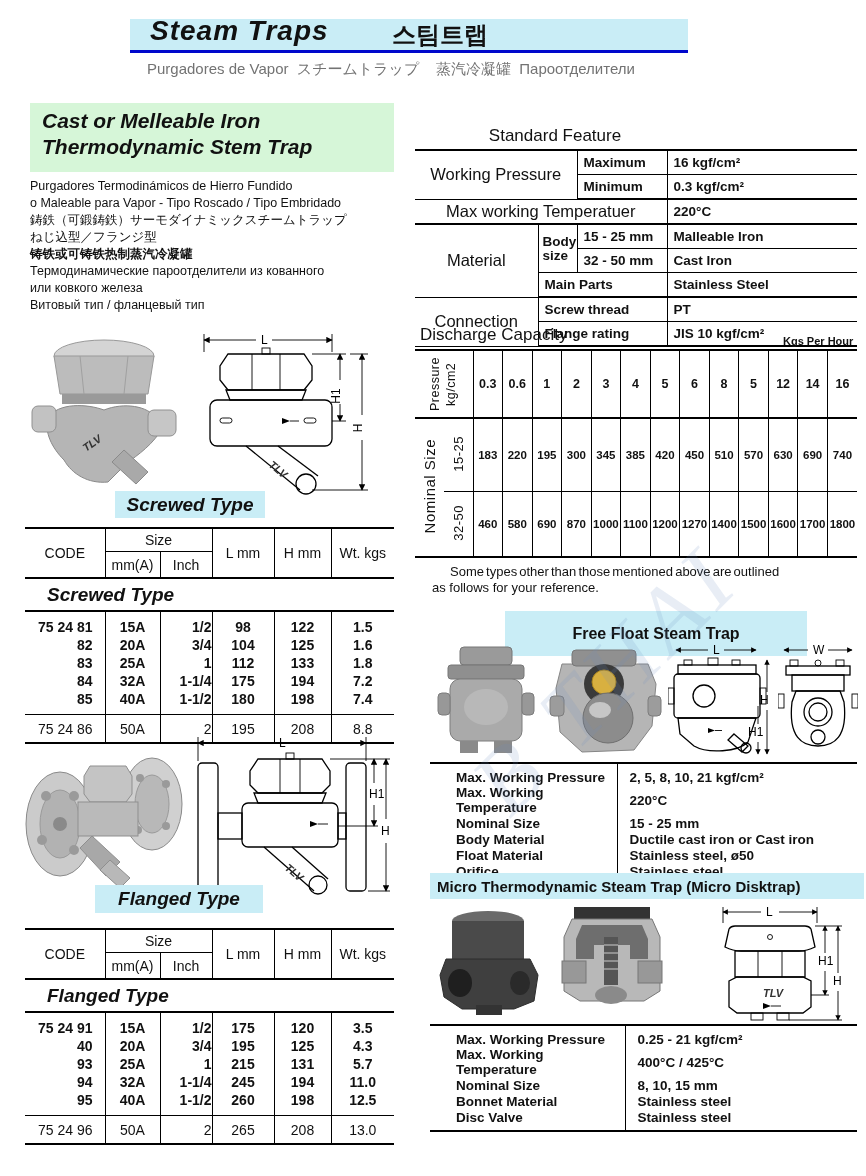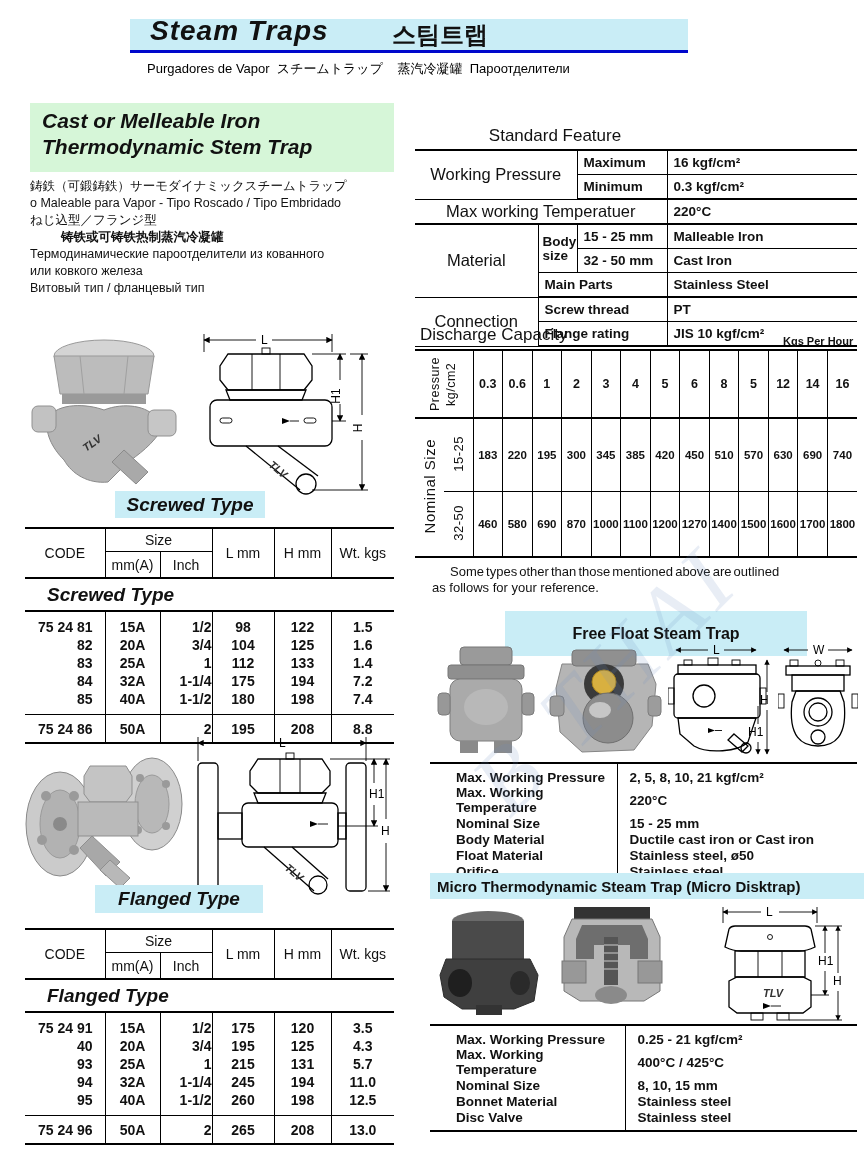--- a/index.html
+++ b/index.html
@@ -5,47 +5,47 @@
   html,body{margin:0;padding:0;background:#fff;}
   #page{position:relative;width:866px;height:1176px;background:#fff;overflow:hidden;
         font-family:"Liberation Sans","DejaVu Sans",sans-serif;color:#111;}
   .abs{position:absolute;}
 
   
   .hdr-band{background:#c9edf6;}
   .title-en{font-style:italic;font-weight:bold;font-size:28px;letter-spacing:1px;}
   .title-ko{font-weight:bold;font-size:24px;}
   .blue-rule{background:#0008cc;}
-  .subtitle{font-size:13px;color:#000000;white-space:pre;}
+  .subtitle{font-size:15px;color:#737373;white-space:pre;}
 
   
   .green-box{background:#d6f6d8;padding:5px 0 0 12px;}
   .green-box div{font-style:italic;font-weight:bold;font-size:21px;line-height:26px;}
   .desc div{font-size:12.5px;line-height:17px;white-space:nowrap;}
-  .desc .b{font-weight:bold;margin-left:31px;}
+  .desc .b{font-weight:bold;}
 
   
   .band{background:#c9edf6;display:flex;align-items:center;justify-content:center;}
   .band.it{font-style:italic;font-weight:bold;font-size:19px;}
   .band.plain{font-weight:bold;font-size:16px;}
   .band.left{justify-content:flex-start;padding-left:7px;font-weight:bold;font-size:15px;}
 
   
   .dimtable{border-collapse:collapse;table-layout:fixed;width:369px;}
   .dimtable td{border-left:1px solid #000;padding:0;text-align:center;vertical-align:middle;font-size:14px;}
   .dimtable td.nl{border-left:none;}
   .dimtable tr.h1 td{border-top:2px solid #000;height:22px;}
   .dimtable td.sizeh{border-bottom:1px solid #000;}
   .dimtable tr.h2 td{height:25px;}
   .dimtable tr.sec td{border-top:2px solid #000;border-bottom:2px solid #000;text-align:left;
                       padding-left:22px;font-style:italic;font-weight:bold;font-size:19px;height:31px;}
   .dimtable tr.data td{height:18px;font-weight:bold;}
   .dimtable tr.data.fst td{padding-top:6px;}
   .dimtable tr.data.lst td{padding-bottom:6px;}
-  .dimtable tr.lastr td{border-top:1px solid #000;border-bottom:2.5px solid #000;height:27px;font-weight:bold;}
+  .dimtable tr.lastr td{border-top:1px solid #000;border-bottom:2.5px solid #000;height:27px;font-weight:normal;}
   .dimtable .code{text-align:right;padding-right:12px;}
   .dimtable .inchc{text-align:right;padding-left:17px;margin-top:31px;}
 
   
   .stdtable{border-collapse:collapse;table-layout:fixed;width:442px;}
   .stdtable td{border:1px solid #000;padding:1px 6px;font-size:13.5px;font-weight:bold;
                vertical-align:middle;height:21px;text-align:left;}
   .stdtable td.cat{font-weight:normal;font-size:16.5px;text-align:center;border-left:none;padding:0;}
   .stdtable td.nr{border-right:none;}
   .stdtable td.bs{padding-left:4px;line-height:14px;}
@@ -103,22 +103,23 @@
   <div class="abs title-en" style="left:150px;top:15px;">Steam Traps</div>
   <div class="abs title-ko" style="left:392px;top:19px;">스팀트랩</div>
   <div class="abs blue-rule" style="left:130px;top:50px;width:558px;height:3px;"></div>
   <div class="abs subtitle" style="left:147px;top:60px;">Purgadores de Vapor  スチームトラップ    蒸汽冷凝罐  Пароотделители</div>
 
   <div class="abs green-box" style="left:30px;top:103px;width:352px;height:64px;">
     <div>Cast or Melleable Iron</div>
     <div>Thermodynamic Stem Trap</div>
   </div>
   <div class="abs desc" style="left:30px;top:178px;width:390px;">
+    <div>Purgadores Termodinámicos de Hierro Fundido</div>
+    <div>o Maleable para Vapor - Tipo Roscado / Tipo Embridado</div>
     <div>鋳鉄（可鍛鋳鉄）サーモダイナミックスチームトラップ</div>
-    <div>o Maleable para Vapor - Tipo Roscado / Tipo Embridado</div>
     <div>ねじ込型／フランジ型</div>
     <div class="b">铸铁或可铸铁热制蒸汽冷凝罐</div>
     <div>Термодинамические пароотделители из кованного</div>
     <div>или ковкого железа</div>
     <div>Витовый тип / фланцевый тип</div>
   </div>
 
   <svg class="abs" style="left:28px;top:332px;" width="152" height="162" viewBox="0 0 152 162">
     <ellipse cx="76" cy="24" rx="50" ry="16" fill="#d4d4d4" stroke="#999"></ellipse>
     <path d="M26,24 L126,24 L120,62 L32,62 Z" fill="#bcbcbc" stroke="#999"></path>
@@ -210,21 +211,21 @@
           <td>104</td>
           <td>125</td>
           <td>1.6</td>
     </tr>
     <tr class="data">
       <td class="nl code">83</td>
           <td>25A</td>
           <td class="inchc">1</td>
           <td>112</td>
           <td>133</td>
-          <td>1.4</td>
+          <td>1.8</td>
     </tr>
     <tr class="data">
       <td class="nl code">84</td>
           <td>32A</td>
           <td class="inchc">1-1/4</td>
           <td>175</td>
           <td>194</td>
           <td>7.2</td>
     </tr>
     <tr class="data lst">

